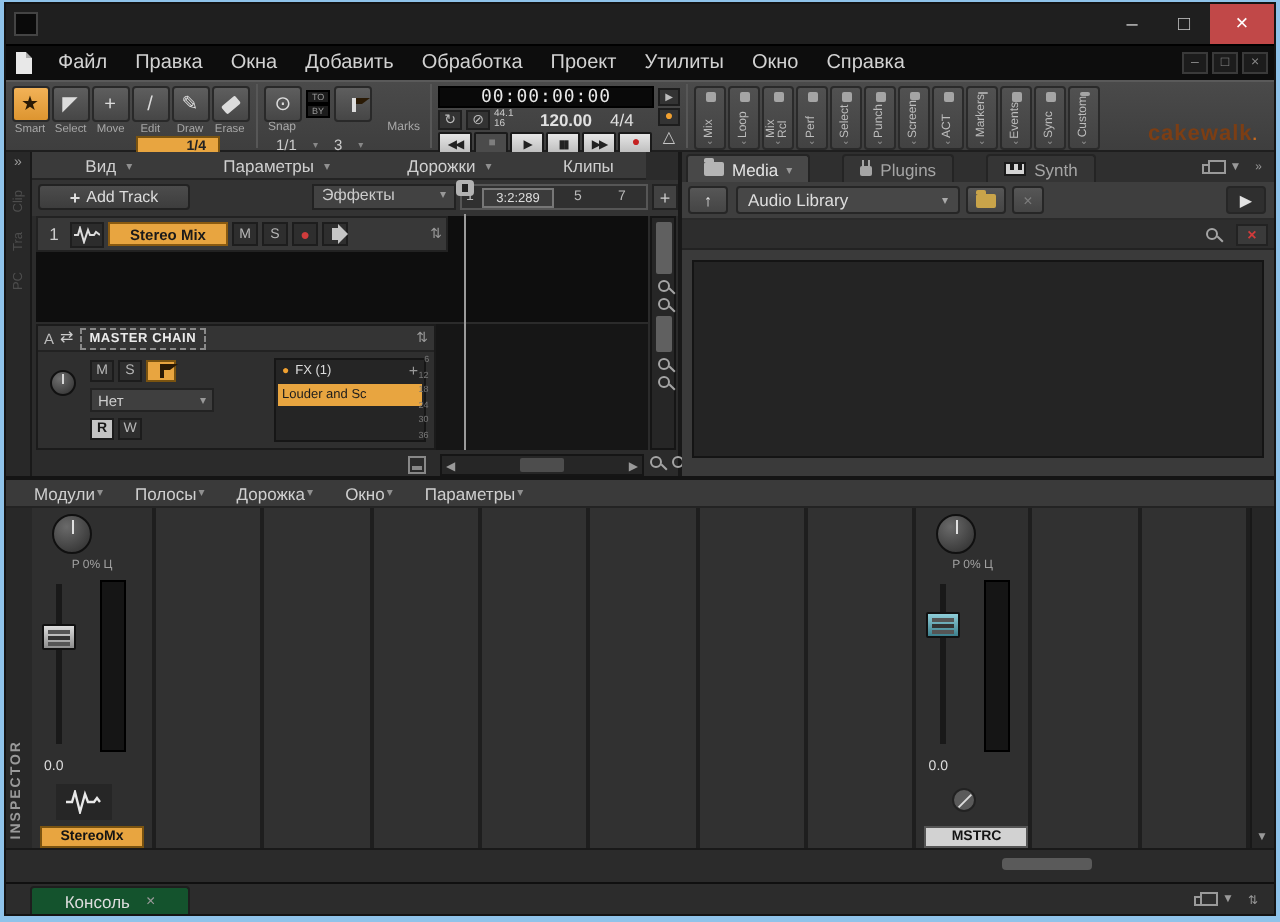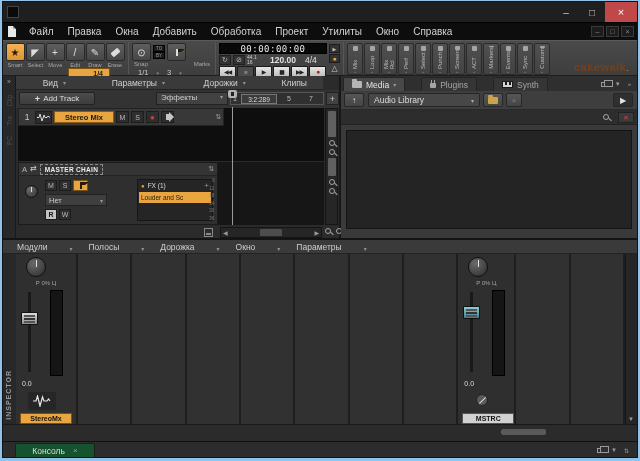--- a/index.html
+++ b/index.html
@@ -157,21 +157,21 @@
   .brbtn{position:absolute;top:2px;height:14px;background:linear-gradient(#565656,#454545);border:1px solid #262626;border-radius:2px;display:flex;align-items:center;justify-content:center;color:#e2e2e2;font-size:8px}
   .brdd{position:absolute;left:27px;top:2px;width:112px;height:14px;background:#474747;border:1px solid #262626;border-radius:2px;color:#ddd;font-size:8.5px;display:flex;align-items:center;padding:0 5px}
   .brdd .c{margin-left:auto;font-size:6px;color:#aaa}
   .brsearch{position:absolute;left:0;top:34px;right:0;height:15px;background:#2d2d2d;border-bottom:1px solid #222}
   .brx{position:absolute;right:3px;top:2px;width:16px;height:11px;background:#3a3a3a;border:1px solid #222;color:#d23b3b;font-weight:bold;font-size:8px;text-align:center;line-height:10px}
   .brcontent{position:absolute;left:5px;top:54px;right:5px;bottom:9px;background:#242424;border:1px solid #141414}
 
   
   .console{height:203px;position:relative;background:#323232;border-top:2px solid #141414}
   .csmenus{position:absolute;left:0;top:0;right:0;height:14px;background:#3a3a3a;border-bottom:1px solid #232323;display:flex;align-items:center;gap:16px;padding-left:14px}
-  .csm{font-size:8.5px;color:#cfcfcf;display:flex;align-items:flex-end;gap:22px}
+  .csm{font-size:8.5px;color:#cfcfcf;display:flex;align-items:flex-start;gap:1px}
   .csm .c{font-size:6px;color:#909090}
   .csbody{position:absolute;left:0;top:14px;right:0;bottom:17px;display:flex}
   .insprail{width:13px;background:#282828;position:relative}
   .insptxt{position:absolute;bottom:4px;left:2px;writing-mode:vertical-rl;transform:rotate(180deg);font-size:7px;font-weight:bold;color:#9a9a9a;letter-spacing:1px}
   .strip{width:62px;background:#2f2f2f;border-right:2px solid #1e1e1e;position:relative;flex:none}
   .cscol{flex:1;background:#313131;border-right:2px solid #1e1e1e}
   .mstrip{width:58px;background:#2f2f2f;border-right:2px solid #1e1e1e;position:relative;flex:none}
   .csvs{width:12px;background:#262626;border-left:1px solid #181818;position:relative}
   .csvs .dn{position:absolute;bottom:2px;left:2px;font-size:6px;color:#999}
   .sknob{position:absolute;left:10px;top:3px;width:20px;height:20px;border-radius:50%;background:radial-gradient(circle at 35% 30%,#6a6a6a,#2b2b2b);border:1px solid #101010}

